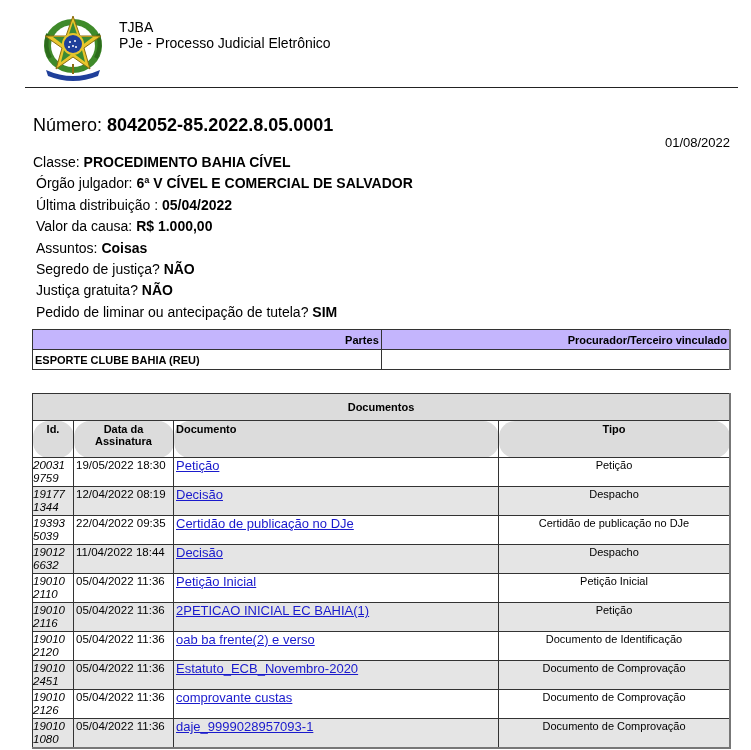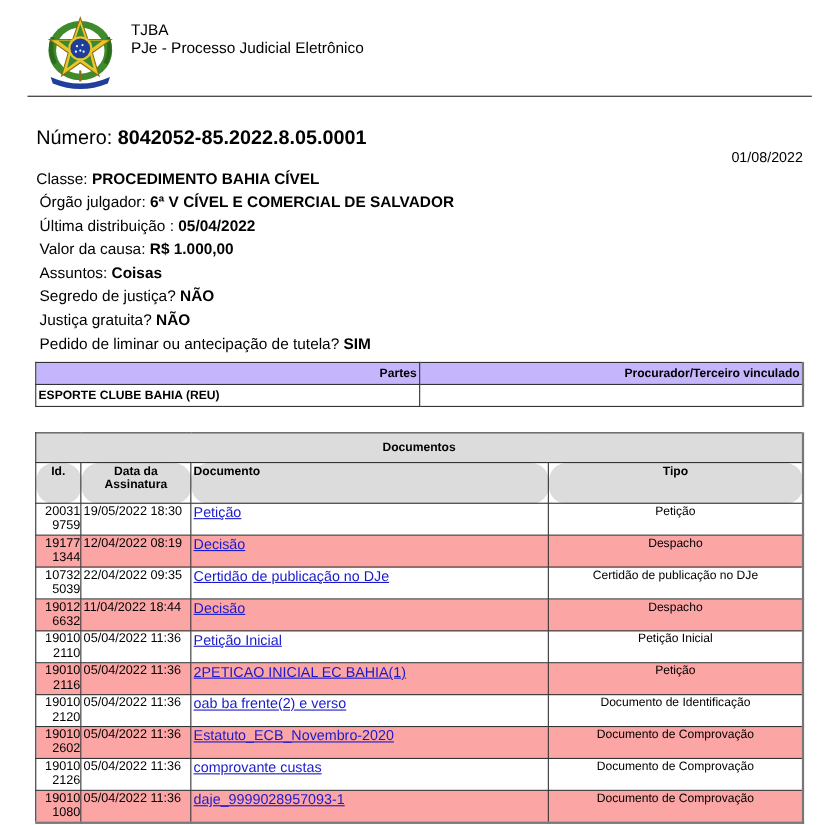--- a/index.html
+++ b/index.html
@@ -28,22 +28,22 @@
   .docs { top: 393px; width: 699px; }
   .docs th, .docs td { border: 1.5px solid #333; padding: 4px 2px; }
   .docs th.title { background: #dcdcdc; height: 18px; text-align: center; font-weight: bold; font-size: 11px; }
   .docs th.col { background: #dcdcdc; font-size: 11px; font-weight: bold; height: 30px; vertical-align: top; line-height: 12px; padding-top: 2px; border-radius: 16px; }
   .docs th.c-id { width: 36px; text-align: center; }
   .docs th.c-date { width: 95px; text-align: center; }
   .docs th.c-doc { width: 320px; text-align: left; }
   .docs th.c-tipo { text-align: center; }
   .docs td { height: 26px; vertical-align: top; font-size: 11.5px; line-height: 12.5px; padding-top: 1px; padding-bottom: 1px; }
   .docs tr.odd td { background: #ffffff; }
-  .docs tr.even td { background: #fca5a5; }
-  .docs td.c-id { text-align: right; padding: 1px 0; }
+  .docs tr.even td { background: #e5e5e5; }
+  .docs td.c-id { text-align: left; padding: 1px 0; font-style: italic; }
   .docs td.c-date { white-space: nowrap; }
   .docs td.c-doc a { color: #1a1acc; text-decoration: underline; font-size: 13px; line-height: 14px; }
   .docs td.c-tipo { text-align: center; font-size: 11px; }
   .docs { border-right: 2px solid #777; border-bottom: 2px solid #777; }
 </style>
 </head>
 <body>
 
 <div class="logo">
   <svg width="66" height="72" viewBox="0 0 66 72">
@@ -155,21 +155,21 @@
         <td class="c-id">
           <div>19177</div>
           <div>1344</div>
         </td>
         <td class="c-date">12/04/2022 08:19</td>
         <td class="c-doc"><a href="#">Decisão</a></td>
         <td class="c-tipo">Despacho</td>
       </tr>
       <tr class="odd">
         <td class="c-id">
-          <div>10732</div>
+          <div>19393</div>
           <div>5039</div>
         </td>
         <td class="c-date">22/04/2022 09:35</td>
         <td class="c-doc"><a href="#">Certidão de publicação no DJe</a></td>
         <td class="c-tipo">Certidão de publicação no DJe</td>
       </tr>
       <tr class="even">
         <td class="c-id">
           <div>19012</div>
           <div>6632</div>
@@ -201,21 +201,21 @@
           <div>19010</div>
           <div>2120</div>
         </td>
         <td class="c-date">05/04/2022 11:36</td>
         <td class="c-doc"><a href="#">oab ba frente(2) e verso</a></td>
         <td class="c-tipo">Documento de Identificação</td>
       </tr>
       <tr class="even">
         <td class="c-id">
           <div>19010</div>
-          <div>2602</div>
+          <div>2451</div>
         </td>
         <td class="c-date">05/04/2022 11:36</td>
         <td class="c-doc"><a href="#">Estatuto_ECB_Novembro-2020</a></td>
         <td class="c-tipo">Documento de Comprovação</td>
       </tr>
       <tr class="odd">
         <td class="c-id">
           <div>19010</div>
           <div>2126</div>
         </td>

